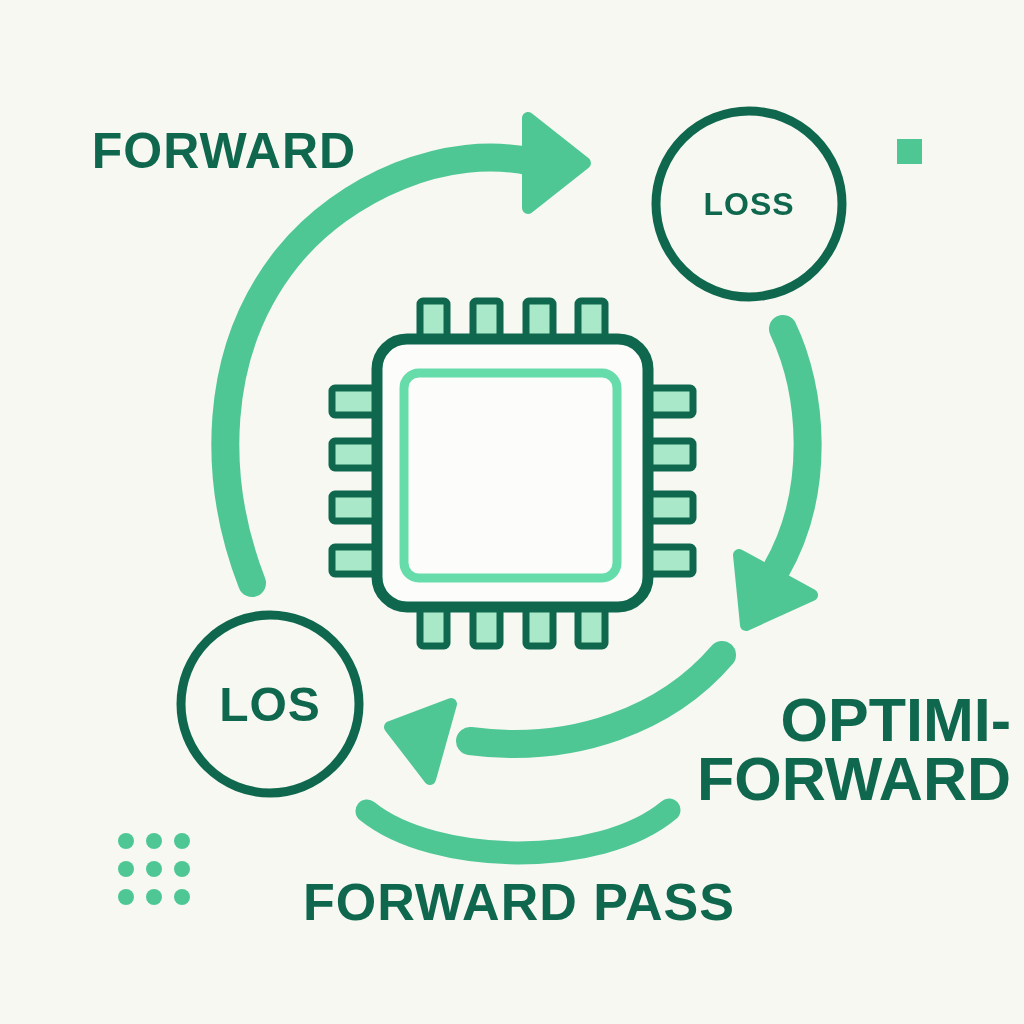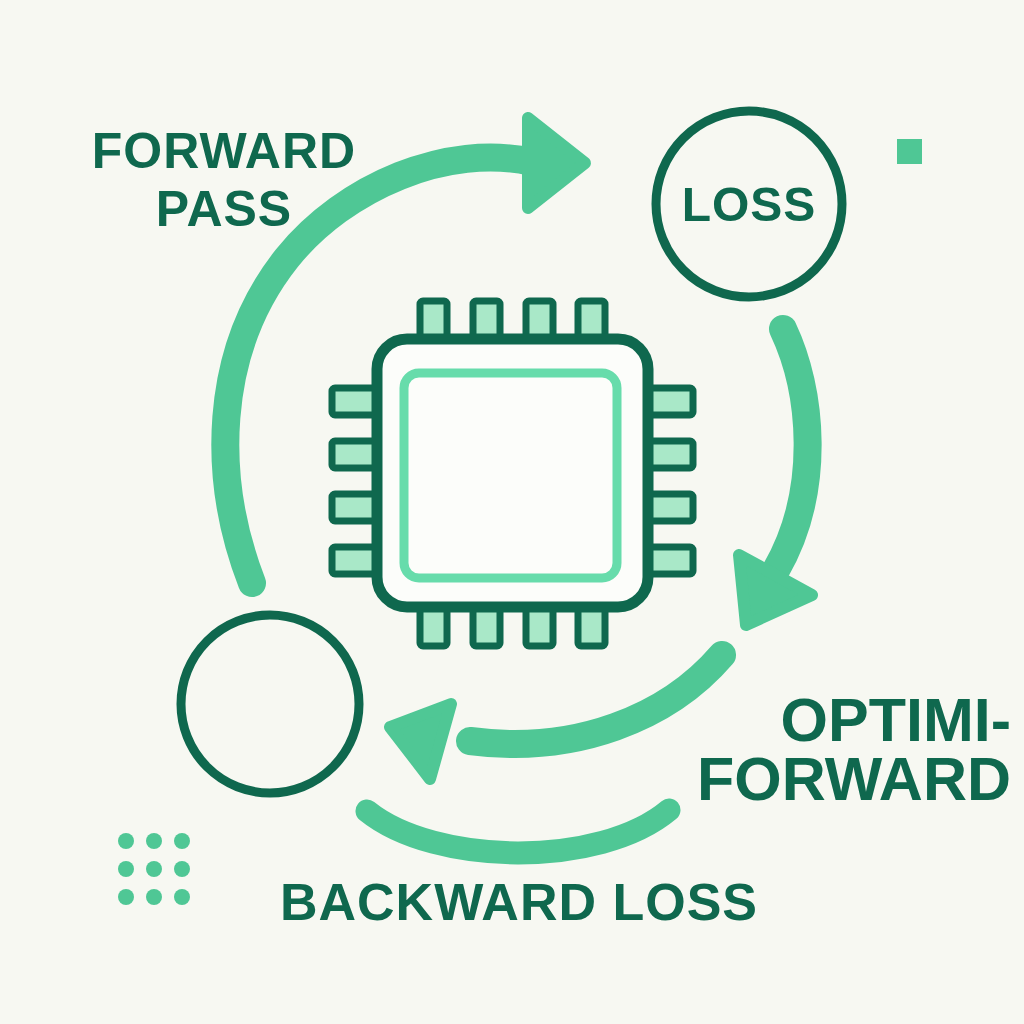--- a/index.html
+++ b/index.html
@@ -28,21 +28,21 @@
   .deco-square{fill:var(--accent);}
   .dot{fill:var(--accent);}
   .label{
     position:absolute;
     color:var(--dark);
     font-weight:700;
     white-space:nowrap;
   }
   .label .line{display:block;}
   .lbl-forward{left:44px;top:122px;width:360px;text-align:center;font-size:50px;line-height:58px;letter-spacing:1px;}
-  .lbl-loss-top{left:656px;top:111px;width:186px;height:186px;display:flex;align-items:center;justify-content:center;font-size:48px;letter-spacing:1px;}
+  .lbl-loss-top{left:656px;top:111px;width:186px;height:186px;display:flex;align-items:center;justify-content:center;font-size:32px;letter-spacing:1px;}
   .lbl-slm{left:377px;top:339px;width:271px;height:268px;display:flex;align-items:center;justify-content:center;font-size:80px;letter-spacing:-2px;}
   .lbl-optimization{left:697px;top:691px;text-align:right;font-size:61px;line-height:59px;}
   .lbl-loss-bottom{left:181px;top:615px;width:178px;height:178px;display:flex;align-items:center;justify-content:center;font-size:48px;letter-spacing:1px;}
   .lbl-backward{left:219px;top:872px;width:600px;text-align:center;font-size:52px;letter-spacing:1px;}
 </style>
 </head>
 <body>
 
 <div class="canvas">
 
@@ -97,27 +97,27 @@
         <circle class="dot" cx="154" cy="869" r="8"></circle>
         <circle class="dot" cx="182" cy="869" r="8"></circle>
       <circle class="dot" cx="126" cy="897" r="8"></circle>
         <circle class="dot" cx="154" cy="897" r="8"></circle>
         <circle class="dot" cx="182" cy="897" r="8"></circle>
     </g>
   </svg>
 
   <div class="label lbl-forward">
     <span class="line">FORWARD</span>
-    <span class="line">PASS</span>
   </div>
 
   <div class="label lbl-loss-top">LOSS</div>
 
 
   <div class="label lbl-optimization">
     <span class="line">OPTIMI-</span>
     <span class="line">FORWARD</span>
   </div>
 
+  <div class="label lbl-loss-bottom">LOS</div>
 
-  <div class="label lbl-backward">BACKWARD LOSS</div>
+  <div class="label lbl-backward">FORWARD PASS</div>
 
 </div>
 
 </body></html>

